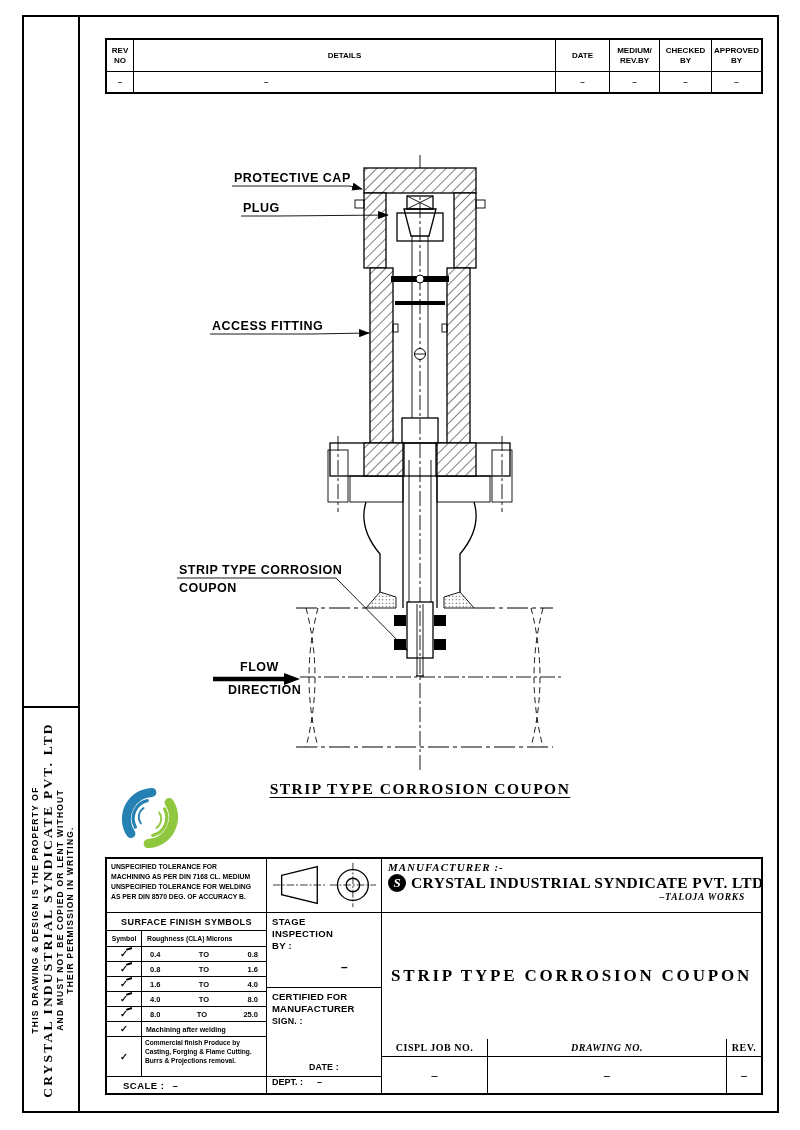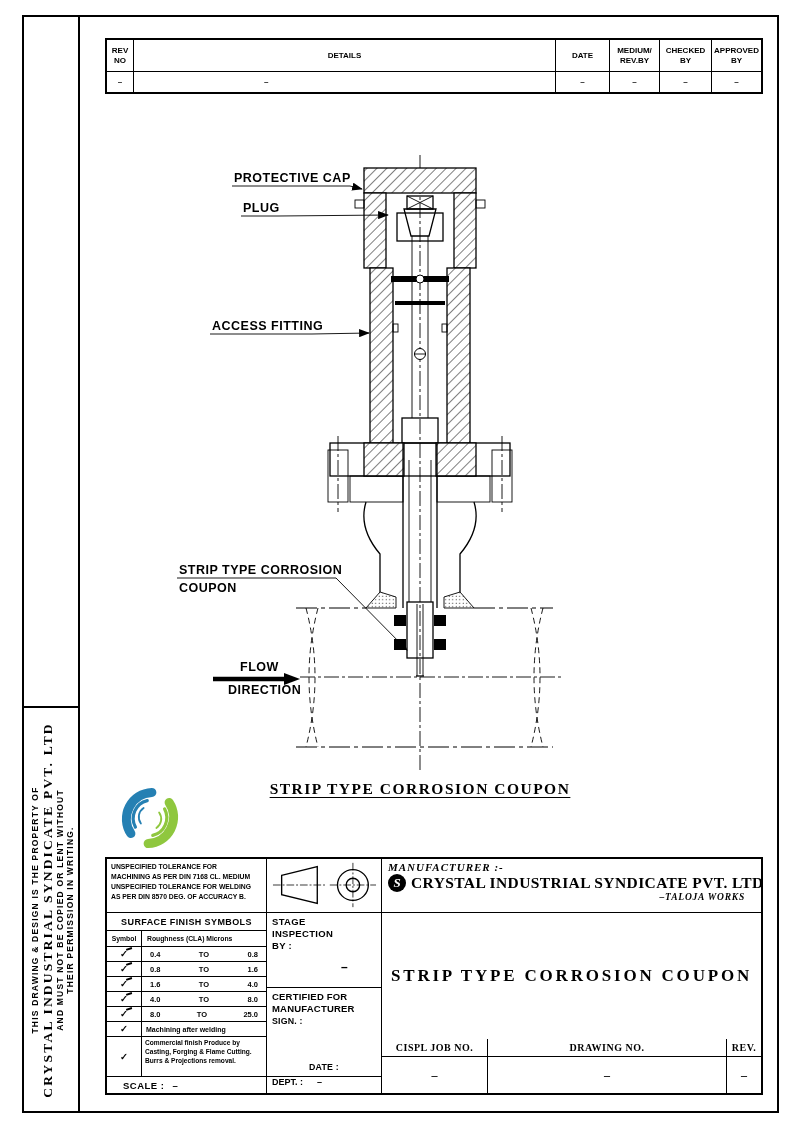--- a/index.html
+++ b/index.html
@@ -92,21 +92,21 @@
   .mini-logo { width:18px; height:18px; border-radius:50%; background:#000; color:#fff; display:flex; align-items:center; justify-content:center; font-size:13px; font-weight:bold; font-style:italic; flex:0 0 18px; }
   .manu-company { font-size:15.5px; font-weight:bold; letter-spacing:0.4px; white-space:nowrap; }
   .manu-works { text-align:right; font-size:9.5px; font-weight:bold; font-style:italic; padding-right:10px; letter-spacing:0.8px; }
 
   .title-box { left:275px; top:54px; width:379px; height:126px; display:flex; align-items:center; justify-content:center;
     font-family:"Liberation Serif",serif; font-size:17px; font-weight:bold; letter-spacing:2.8px; }
   .job-h, .job-r { position:absolute; display:flex; align-items:center; justify-content:center;
     font-family:"Liberation Serif",serif; font-weight:bold; }
   .job-h { top:180px; height:18px; font-size:10px; letter-spacing:0.5px; border-bottom:1.5px solid #000; }
   .job-r { top:198px; height:36px; font-size:12px; }
-  .jc1 { left:275px; width:105px; } .jc2 { left:380px; width:239px; } .jc3 { left:619px; width:35px; }
+  .jc1 { left:275px; width:105px; } .jc2 { left:380px; width:239px;font-style:italic; } .jc3 { left:619px; width:35px; }
   .jbl { border-left:1.5px solid #000; }
 </style>
 </head>
 <body>
 
 <div class="abs outer-border"></div>
 <div class="abs strip-vline"></div>
 <div class="abs strip-hline"></div>
 
 <div class="abs rot-wrap">

